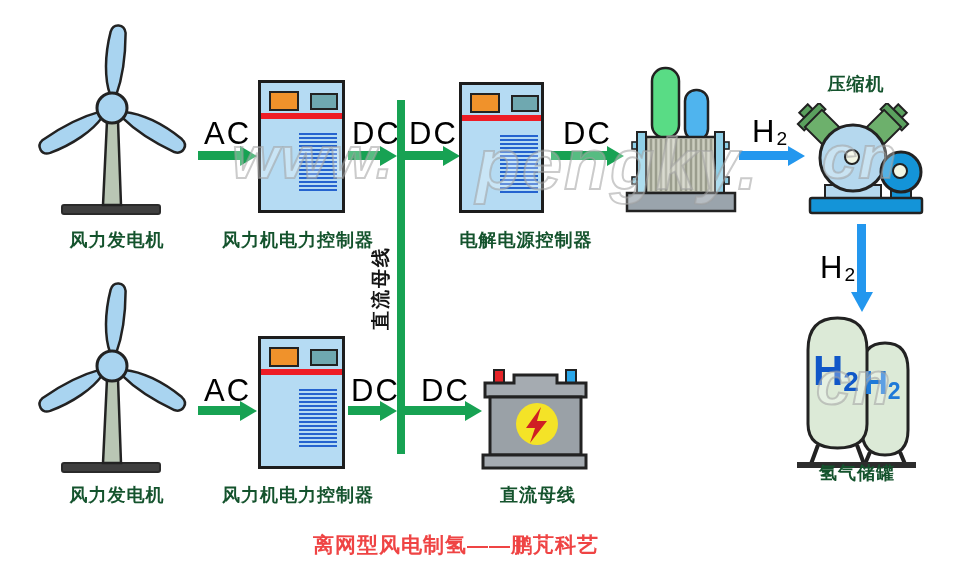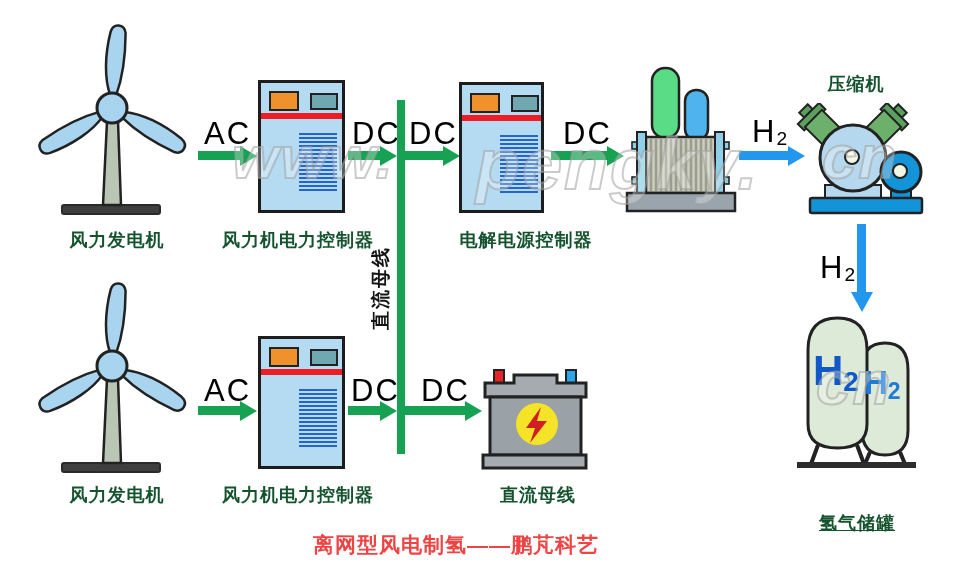--- a/index.html
+++ b/index.html
@@ -151,21 +151,21 @@
       <path d="M71,58 Q71,31 94,31 Q117,31 117,58 V118 Q117,143 94,143 Q71,143 71,118 Z" fill="#dcead7" stroke="#222" stroke-width="3"></path>
     </g>
     <g>
       <path d="M27,133 L20,152 M66,133 L73,152" stroke="#222" stroke-width="4"></path>
       <path d="M17,38 Q17,6 46.5,6 Q76,6 76,38 V112 Q76,136 46.5,136 Q17,136 17,112 Z" fill="#dcead7" stroke="#222" stroke-width="3"></path>
     </g>
     <rect x="6" y="150" width="119" height="6" fill="#2d2d2d"></rect>
   </svg>
   <div class="tank-h2" style="left:813px;top:350px;font-size:42px;color:#1057c8;"><span>H</span><sub style="font-size:28px;">2</sub></div>
   <div class="tank-h2" style="left:864px;top:366px;font-size:33px;color:#1f7ad8;"><span>H</span><sub style="font-size:23px;">2</sub></div>
-  <div class="node-label" style="left:857px;top:514px;text-decoration:underline;">氢气储罐</div>
+  <div class="node-label" style="left:857px;top:464px;">氢气储罐</div>
 
   <svg class="abs" style="left:15px;top:273px;" width="180" height="205" viewBox="0 0 180 205">
     <rect x="47" y="190" width="98" height="9" rx="2" fill="#3f3f3f" stroke="#2a2a2a" stroke-width="2"></rect>
     <polygon points="92,106 103,106 106,190 88,190" fill="#b9c6b4" stroke="#222" stroke-width="2.5"></polygon>
     <g transform="translate(97,93)">
       <g transform="rotate(5)">
           <path d="M-3,-13 C-10,-28 -12,-52 -8,-76 C-6,-85 5,-85 7,-76 C9,-52 7,-28 3,-13 Z" fill="#a9d4f0" stroke="#222" stroke-width="2.5" stroke-linejoin="round"></path>
         </g>
       <g transform="rotate(120)">
           <path d="M-3,-13 C-10,-28 -12,-52 -8,-76 C-6,-85 5,-85 7,-76 C9,-52 7,-28 3,-13 Z" fill="#a9d4f0" stroke="#222" stroke-width="2.5" stroke-linejoin="round"></path>

